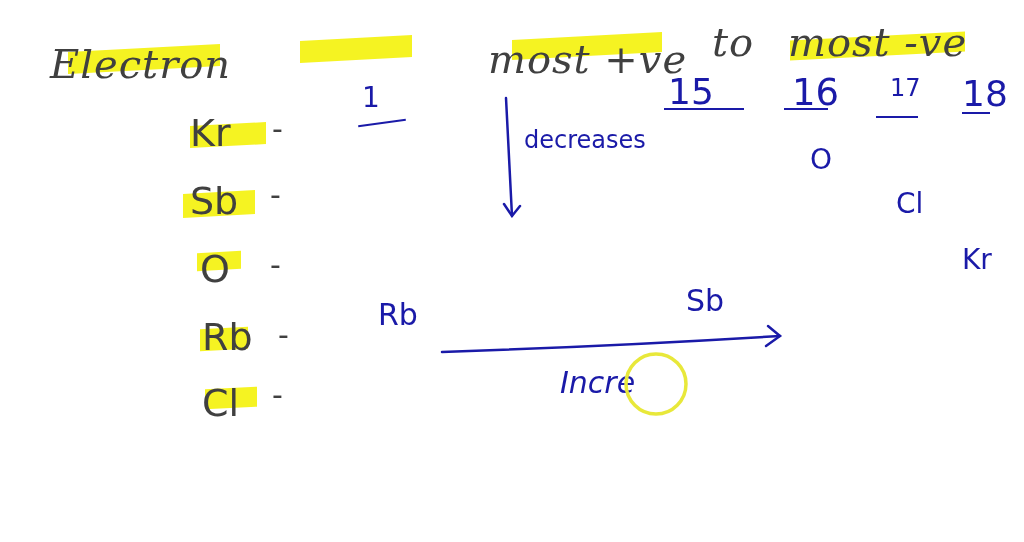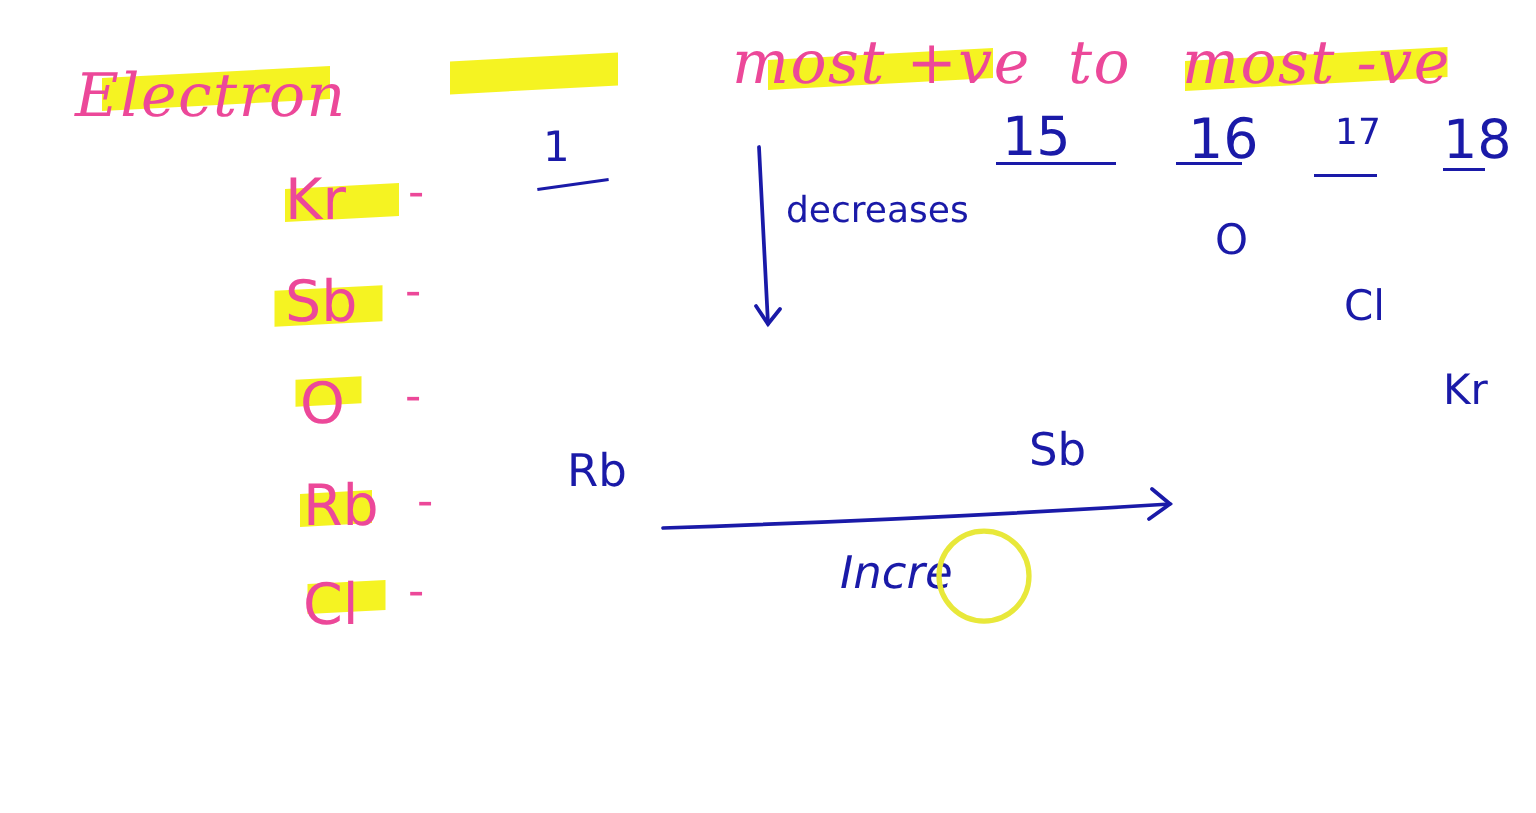--- a/index.html
+++ b/index.html
@@ -1,20 +1,20 @@
 <!DOCTYPE html>
 <html><head>
 <meta charset="utf-8">
 <style>
   html, body { margin:0; padding:0; }
   body { width:1024px; height:542px; background:#ffffff; position:relative; overflow:hidden;
          font-family:"DejaVu Sans", sans-serif; }
   .canvas { position:absolute; left:0; top:0; width:1024px; height:542px; }
   .txt { position:absolute; white-space:nowrap; line-height:1; }
-  .black { color:#ec4899; }
+  .black { color:#404040; }
   .blue { color:#1a1aa8; }
   .hl { position:absolute; background:#f4f20a; opacity:0.9; transform:skewY(-3deg); }
   .title { font-size:40px; font-family:"DejaVu Serif", serif; font-style:italic; letter-spacing:1px; }
   .elem { font-size:38px; font-family:"DejaVu Sans", sans-serif; }
   .dash { font-size:30px; }
   .hw { font-family:"DejaVu Sans", sans-serif; }
   .uline { position:absolute; height:2px; background:#1a1aa8; }
   svg { position:absolute; left:0; top:0; }
 </style>
 </head>
@@ -26,21 +26,21 @@
   <div class="hl" style="left:300px;top:38px;width:112px;height:22px;"></div>
   <div class="hl" style="left:512px;top:36px;width:150px;height:20px;"></div>
   <div class="hl" style="left:790px;top:36px;width:175px;height:20px;"></div>
   <div class="hl" style="left:190px;top:124px;width:76px;height:22px;"></div>
   <div class="hl" style="left:183px;top:192px;width:72px;height:24px;"></div>
   <div class="hl" style="left:197px;top:252px;width:44px;height:18px;"></div>
   <div class="hl" style="left:200px;top:328px;width:48px;height:22px;"></div>
   <div class="hl" style="left:205px;top:388px;width:52px;height:20px;"></div>
 
   <span class="txt black title" style="left:50px;top:44px;">Electron</span>
-  <span class="txt black title" style="left:488px;top:22px;">most +ve</span>
+  <span class="txt black title" style="left:488px;top:39px;">most +ve</span>
   <span class="txt black title" style="left:712px;top:22px;">to</span>
   <span class="txt black title" style="left:788px;top:22px;">most -ve</span>
 
   <span class="txt black elem" style="left:190px;top:114px;">Kr</span>
   <span class="txt black dash" style="left:272px;top:114px;">-</span>
   <span class="txt black elem" style="left:190px;top:182px;">Sb</span>
   <span class="txt black dash" style="left:270px;top:180px;">-</span>
   <span class="txt black elem" style="left:200px;top:250px;">O</span>
   <span class="txt black dash" style="left:270px;top:250px;">-</span>
   <span class="txt black elem" style="left:202px;top:318px;">Rb</span>

